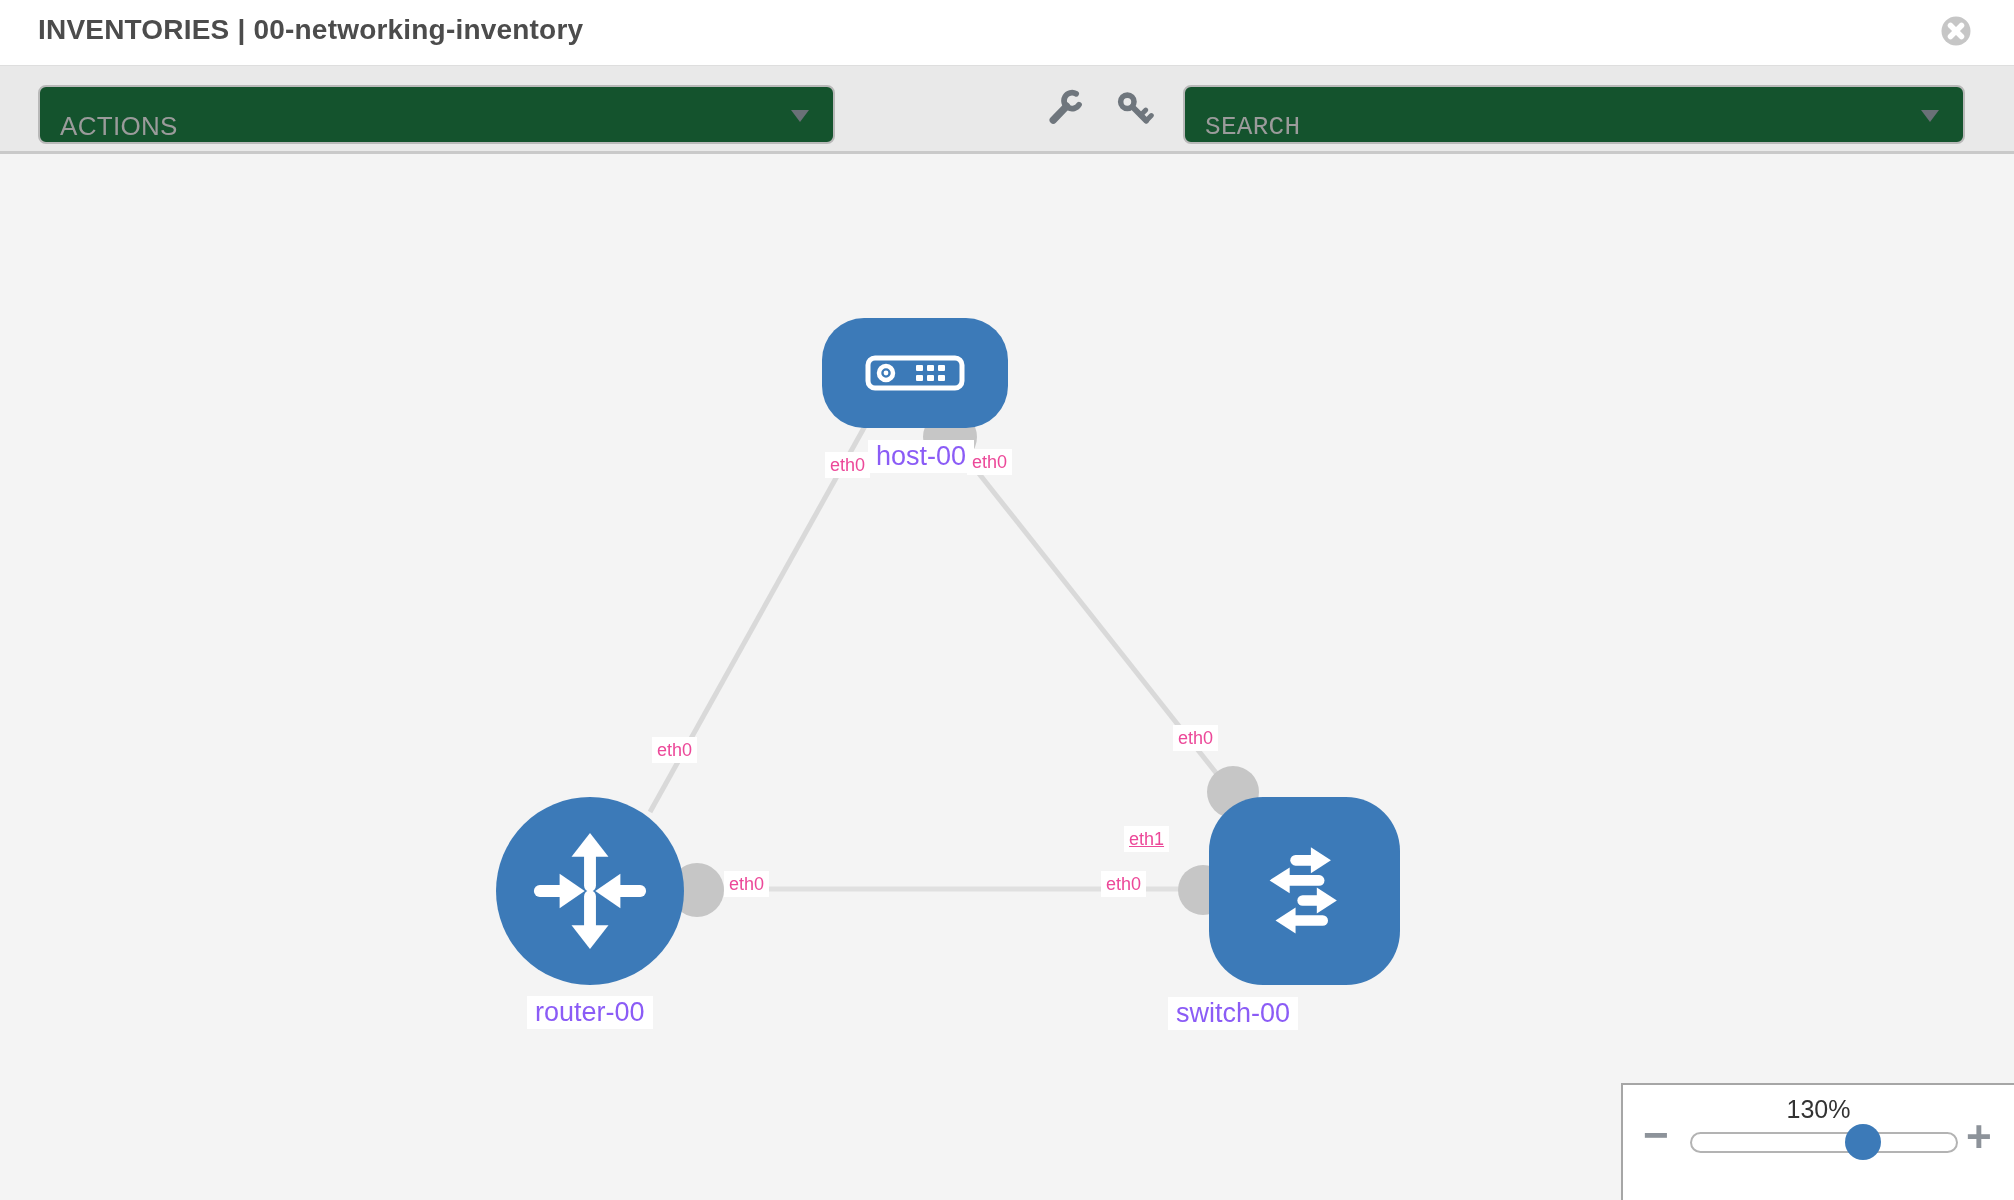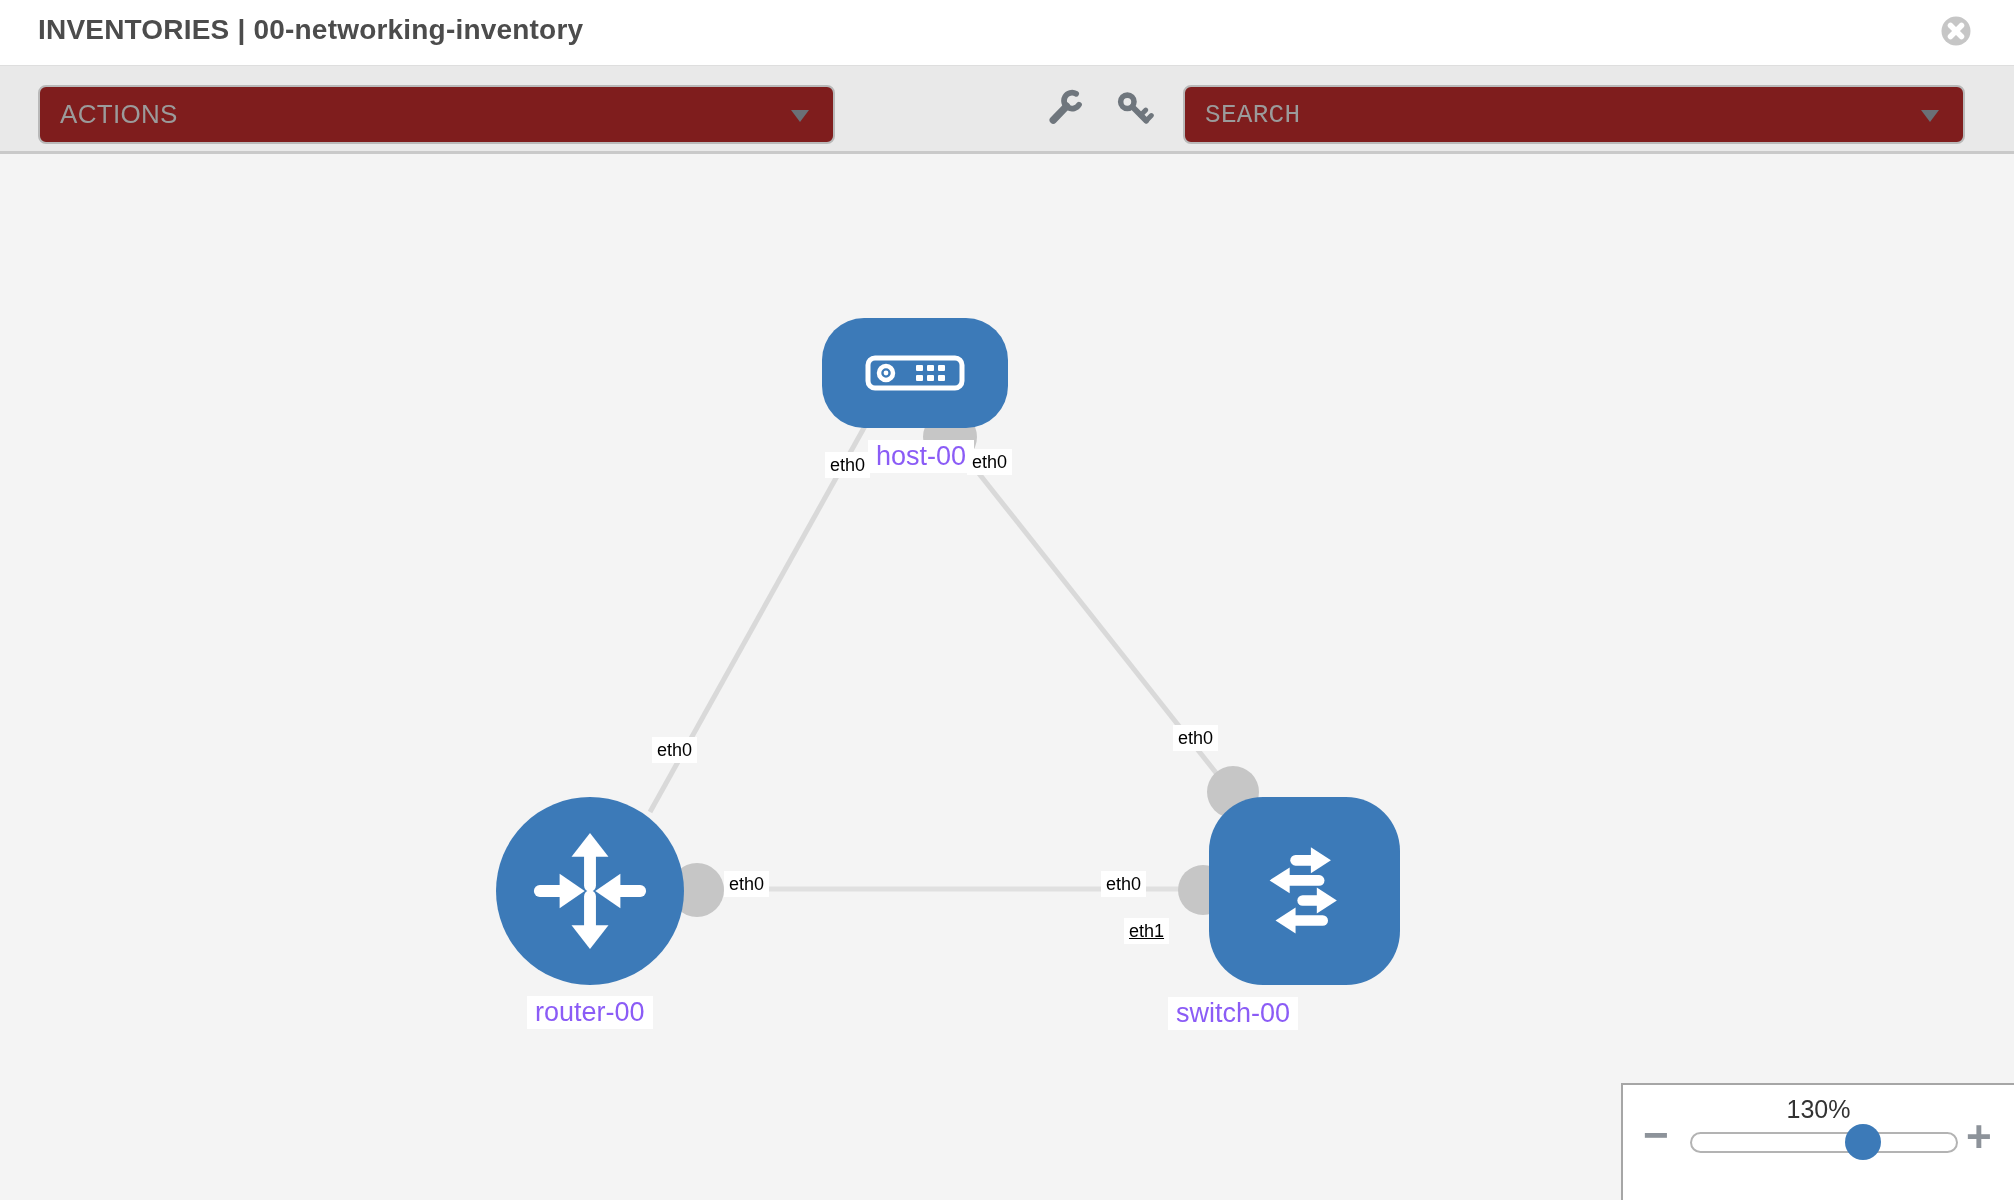--- a/index.html
+++ b/index.html
@@ -12,22 +12,22 @@
   .header-title{
     position:absolute;left:38px;top:14px;font-size:28px;font-weight:700;color:#4c4c4c;letter-spacing:.2px;
   }
   .close-btn{position:absolute;left:1941px;top:16px;width:30px;height:30px;cursor:pointer;}
   
   .toolbar{
     position:absolute;left:0;top:65px;width:2014px;height:89px;background:#e9e9e9;
     border-top:1px solid #dedede;border-bottom:3px solid #c9c9c9;box-sizing:border-box;
   }
   .select-box{
-    position:absolute;top:19px;height:59px;background:#7f1d1d;border:2px solid #b9b9b9;border-radius:8px;
-    box-sizing:border-box;display:flex;align-items:center;
+    position:absolute;top:19px;height:59px;background:#14532d;border:2px solid #b9b9b9;border-radius:8px;
+    box-sizing:border-box;display:flex;align-items:flex-end;
   }
   .select-box .ph{font-size:26px;color:#9b9b9b;margin-left:20px;letter-spacing:.3px;}
   .caret{
     position:absolute;right:24px;top:23px;width:0;height:0;
     border-left:9px solid transparent;border-right:9px solid transparent;border-top:12px solid #6a7077;
   }
   .actions-box{left:38px;width:797px;}
   .search-box{left:1183px;width:782px;font-family:Liberation Mono, monospace;}
   .tool-icon{position:absolute;top:23px;width:40px;height:40px;cursor:pointer;}
   .tool-icon.wrench{left:1046px;}
@@ -35,21 +35,21 @@
   
   .canvas{position:absolute;left:0;top:154px;width:2014px;height:1046px;background:#f4f4f4;}
   .links-layer{position:absolute;left:0;top:0;width:2014px;height:1200px;z-index:1;}
   
   .node{position:absolute;z-index:3;display:flex;align-items:center;justify-content:center;background:#3c7ab8;}
   .node-host{left:822px;top:318px;width:186px;height:110px;border-radius:42px;}
   .node-router{left:496px;top:797px;width:188px;height:188px;border-radius:50%;}
   .node-switch{left:1209px;top:797px;width:191px;height:188px;border-radius:54px;}
   
   .chip{
-    position:absolute;z-index:4;background:#ffffff;color:#000000;font-size:18px;
+    position:absolute;z-index:4;background:#ffffff;color:#ec4899;font-size:18px;
     padding:3px 5px;line-height:20px;white-space:nowrap;
   }
   .node-label{
     position:absolute;z-index:4;background:#ffffff;color:#8b5cf6;font-size:27px;
     padding:2px 8px;line-height:29px;white-space:nowrap;
   }
   
   .zoom-panel{
     position:absolute;left:1621px;top:1083px;width:393px;height:140px;background:#ffffff;
     border-top:2px solid #a6a6a6;border-left:2px solid #a6a6a6;box-sizing:border-box;z-index:5;
@@ -173,21 +173,21 @@
   <div class="node-label" style="left:868px;top:440px;">host-00</div>
   <div class="node-label" style="left:527px;top:996px;">router-00</div>
   <div class="node-label" style="left:1168px;top:997px;">switch-00</div>
 
   <div class="chip" style="left:825px;top:452px;">eth0</div>
   <div class="chip" style="left:967px;top:449px;">eth0</div>
   <div class="chip" style="left:652px;top:737px;">eth0</div>
   <div class="chip" style="left:1173px;top:725px;">eth0</div>
   <div class="chip" style="left:724px;top:871px;">eth0</div>
   <div class="chip" style="left:1101px;top:871px;z-index:4;">eth0</div>
-  <div class="chip" style="left:1124px;top:918px;z-index:5;text-decoration:underline;">eth1</div>
+  <div class="chip" style="left:1124px;top:826px;z-index:5;text-decoration:underline;">eth1</div>
 
   <div class="zoom-panel">
     <div class="zoom-level">130%</div>
     <div class="zoom-minus">−</div>
     <div class="zoom-track"></div>
     <div class="zoom-thumb"></div>
     <div class="zoom-plus">+</div>
   </div>
 
 </div>

